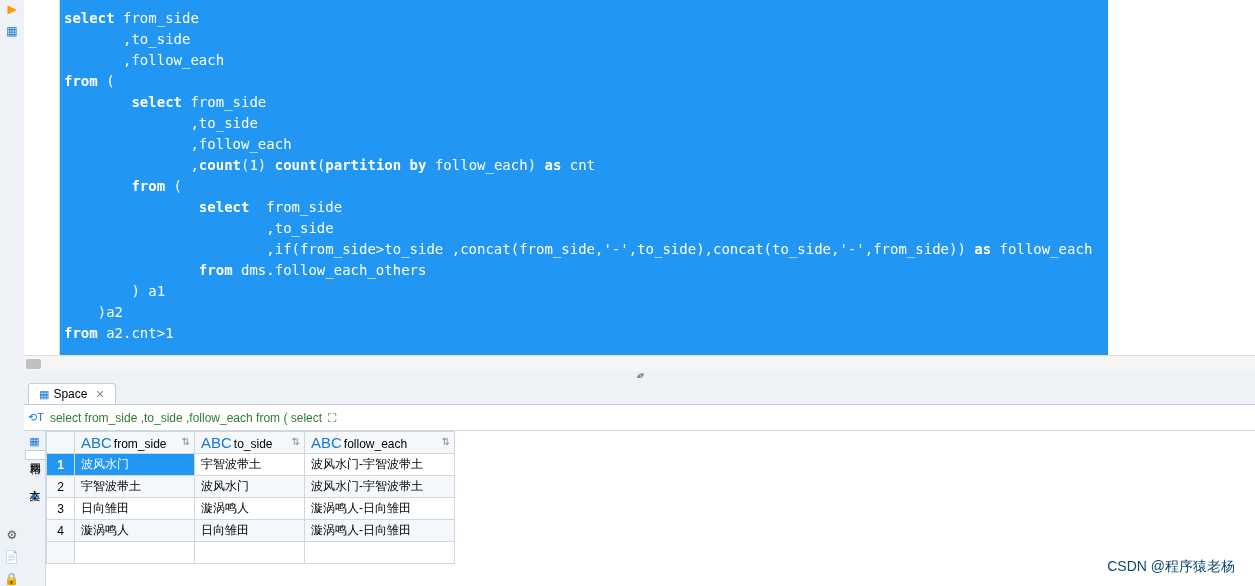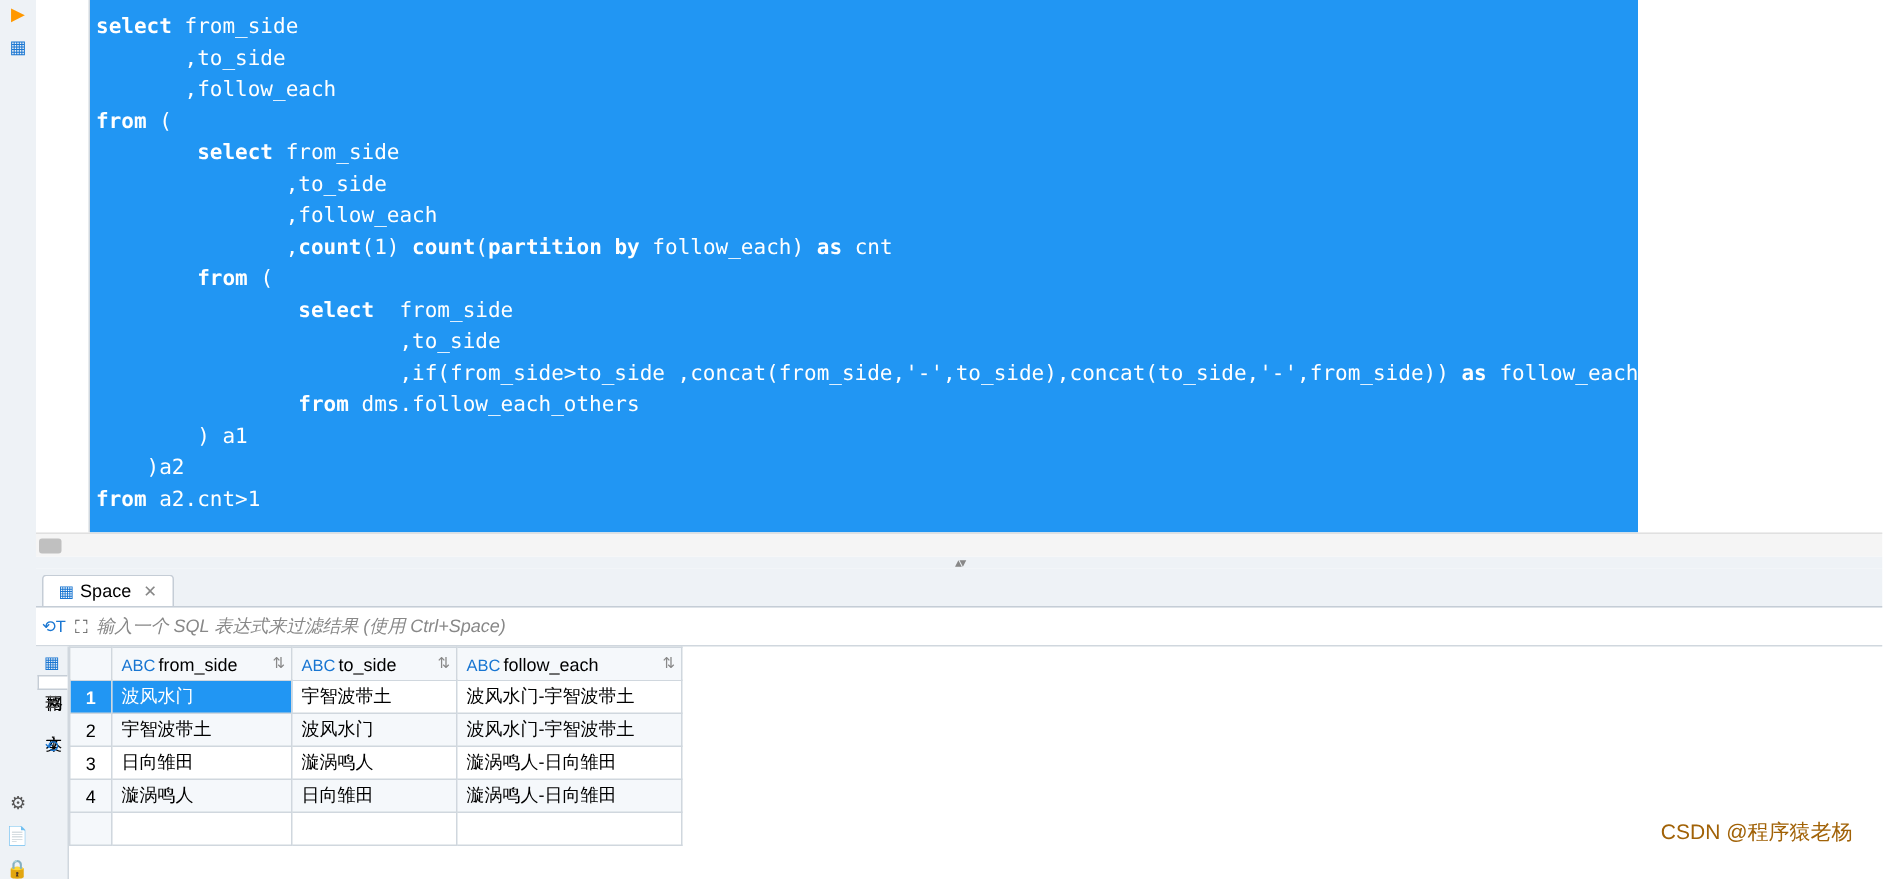--- a/index.html
+++ b/index.html
@@ -1,19 +1,19 @@
 <!DOCTYPE html>
 <html><head>
 <meta charset="utf-8">
 <style>
 * { margin: 0; padding: 0; box-sizing: border-box; }
 body { font-family: "Microsoft YaHei", Arial, sans-serif; font-size: 12px; background: #fff; width: 1255px; height: 586px; overflow: hidden; position: relative; }
 .container { display: flex; height: 100%; }
 .main { flex: 1; display: flex; flex-direction: column; }
-.editor-area { background: #2196f3; color: #fff; font-family: Consolas, monospace; font-size: 14px; padding: 8px 0 8px 4px; line-height: 1.5; position: relative; overflow: auto; height: 355px; }
+.editor-area { background: #2196f3; color: #fff; font-family: Consolas, monospace; font-size: 14px; padding: 8px 16px 8px 4px; line-height: 1.5; position: relative; overflow: auto; height: 355px; }
 .ruler { width: 36px; background: #fff; border-right: 1px solid #d0d7de; }
 .editor-wrap { display: flex; height: 355px; }
 .editor-content { white-space: pre; }
 .kw { font-weight: bold; }
 .scrollbar-h { height: 16px; background: #f5f5f5; border-top: 1px solid #e0e0e0; position: relative; }
 .scrollbar-h::after { content: ''; position: absolute; left: 2px; top: 3px; width: 15px; height: 10px; background: #c0c0c0; border-radius: 2px; }
 .splitter { height: 8px; background: #eef2f6; display: flex; align-items: center; justify-content: center; }
 .splitter-handle { color: #888; font-size: 9px; letter-spacing: -2px; }
 .result-tabs { height: 26px; background: #eef2f6; display: flex; align-items: flex-end; border-bottom: 1px solid #c5cdd6; padding-left: 4px; }
 .result-tab { background: #fff; border: 1px solid #c5cdd6; border-bottom: none; padding: 3px 10px; display: flex; align-items: center; gap: 4px; font-size: 12px; border-radius: 3px 3px 0 0; }
@@ -25,30 +25,30 @@
 .filter-bar .expand-icon { color: #555; font-size: 12px; }
 .filter-bar .hint { color: #888; font-style: italic; }
 .grid-area { display: flex; flex: 1; }
 .grid-side-tabs { width: 22px; background: #eef2f6; border-right: 1px solid #d0d7de; display: flex; flex-direction: column; align-items: center; padding-top: 4px; gap: 2px; }
 .side-tab-v { writing-mode: vertical-rl; font-size: 11px; padding: 4px 2px; cursor: pointer; }
 .side-tab-v.active { background: #fff; border: 1px solid #c5cdd6; border-right: none; }
 .grid { flex: 1; }
 .grid table { border-collapse: collapse; }
 .grid th, .grid td { border: 1px solid #d0d7de; padding: 2px 6px; font-size: 12px; text-align: left; height: 22px; }
 .grid th { background: #f5f8fb; font-weight: normal; position: relative; }
-.grid th .col-icon { color: #1976d2; font-size: 11px; margin-right: 2px; }
+.grid th .col-icon { color: #1976d2; font-size: 15px; margin-right: 2px; }
 .grid th .filter-icon { position: absolute; right: 4px; top: 4px; color: #888; font-size: 10px; }
 .grid .rownum { background: #f5f8fb; text-align: center; width: 28px; }
 .grid .rownum.sel { background: #d0e4f5; font-weight: bold; }
 .grid td.sel { background: #2196f3; color: #fff; }
 .corner { width: 28px; background: #f5f8fb; }
 .grid tbody tr.odd td { background: #fff; }
 .grid tbody tr.even td { background: #f5f8fb; }
 .grid tbody td.sel { background: #2196f3 !important; color: #fff; }
-.watermark { position: absolute; right: 20px; bottom: 22px; color: #a16207; font-size: 14px; }
+.watermark { position: absolute; right: 20px; bottom: 10px; color: #0c4a6e; font-size: 14px; }
 .editor-left-icons { width: 24px; background: #eef2f6; display: flex; flex-direction: column; align-items: center; gap: 8px; padding-top: 2px; }
 .orange-icon { color: #ff9800; }
 .blue-icon { color: #1976d2; }
 .gear-icon { color: #555; }
 .grid tbody tr.empty td { height: 22px; }
 </style>
 </head>
 <body>
 
 <div class="container">
@@ -88,22 +88,22 @@
       </div>
     <div class="result-tabs">
       <div class="result-tab">
         <span class="tab-icon">▦</span>
         <span>Space</span>
         <span class="close">✕</span>
       </div>
     </div>
     <div class="filter-bar">
       <span class="sql-icon">⟲T</span>
+      <span class="sql-text">select from_side ,to_side ,follow_each from ( select</span>
       <span class="expand-icon">⛶</span>
-      <span class="hint">输入一个 SQL 表达式来过滤结果 (使用 Ctrl+Space)</span>
     </div>
     <div class="grid-area">
       <div class="grid-side-tabs">
         <span class="blue-icon" style="font-size:11px">▦</span>
         <div class="side-tab-v active">网格</div>
         <span style="font-size:11px;color:#555">☰</span>
         <div class="side-tab-v">文本</div>
         <span class="blue-icon" style="font-size:11px;margin-top:4px">⟲</span>
       </div>
       <div class="grid">

